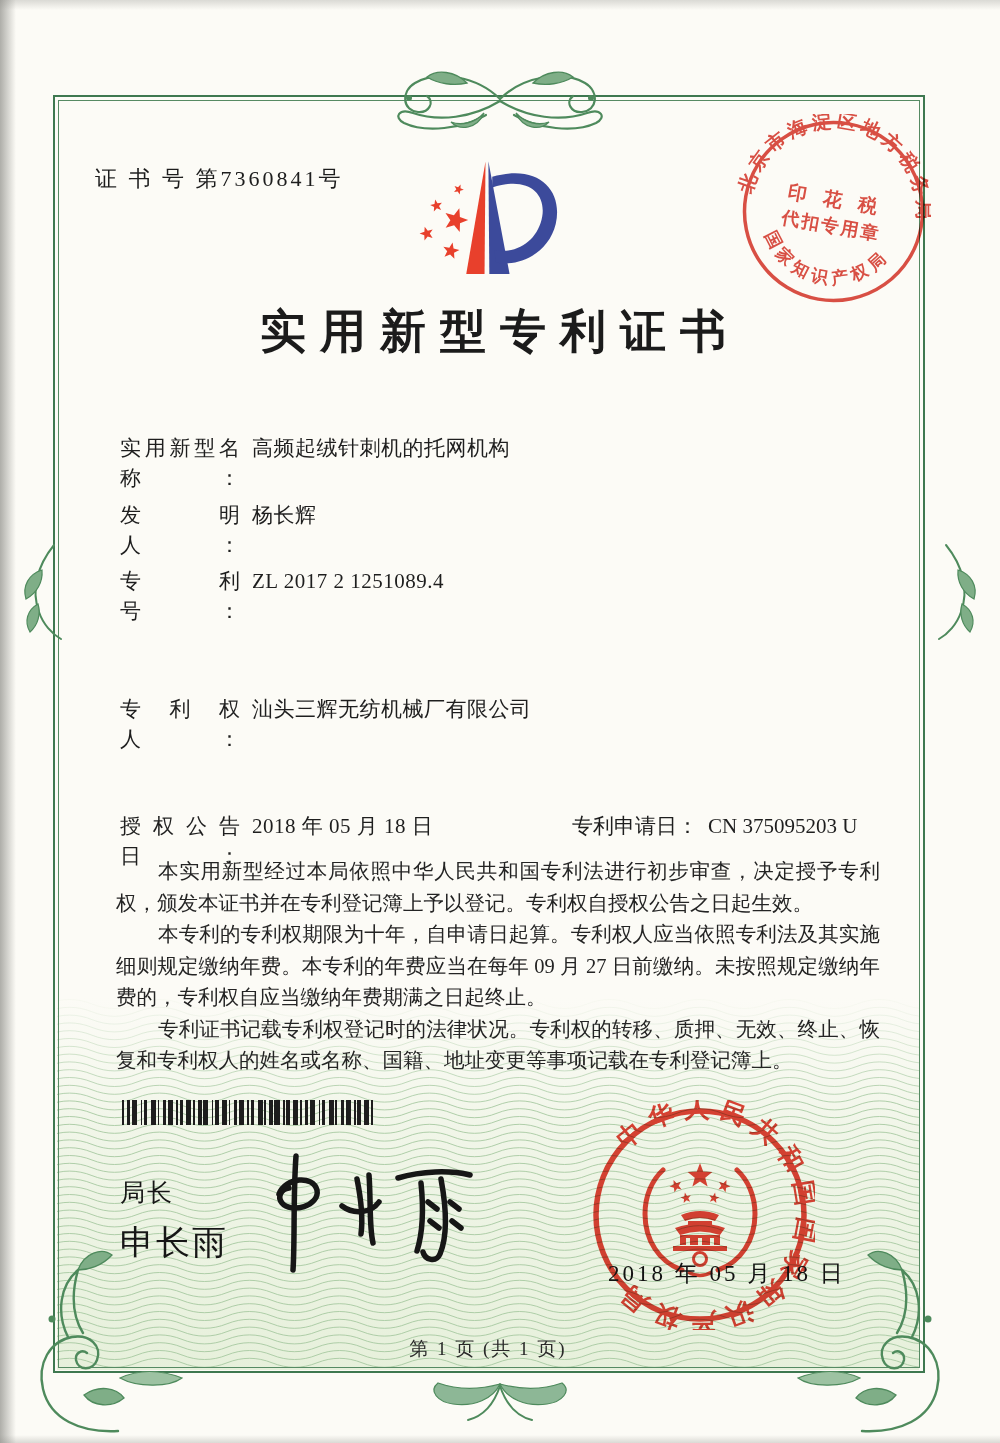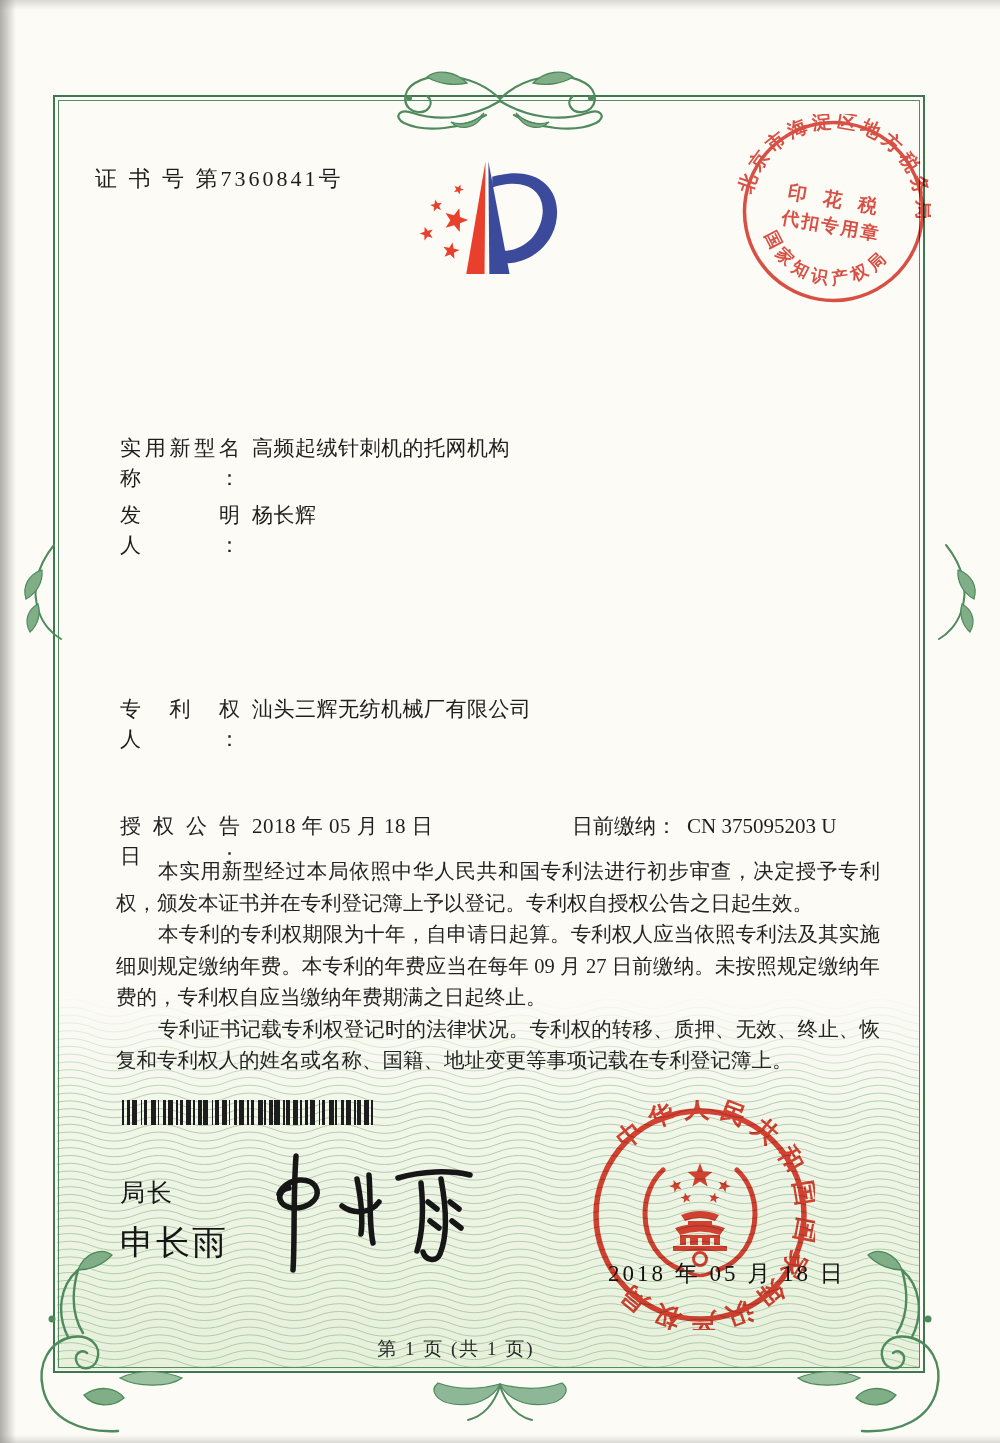--- a/index.html
+++ b/index.html
@@ -31,21 +31,21 @@
   .grant-right .flabel2{margin-right:10px;}
   .paras{position:absolute;left:116px;width:764px;top:856px;z-index:4;}
   .paras p{margin:0;font-size:20.5px;line-height:31.5px;text-align:justify;text-indent:2.05em;color:#242424;}
   #barcode{position:absolute;left:122px;top:1100px;width:260px;height:25px;overflow:hidden;z-index:4;font-size:0;}
   .signer-title{position:absolute;left:120px;top:1176px;font-size:25px;color:#161616;z-index:4;letter-spacing:2px;}
   .signer-name{position:absolute;left:120px;top:1220px;font-size:34px;color:#161616;z-index:4;letter-spacing:2px;}
   .signature{position:absolute;left:272px;top:1142px;z-index:4;}
   .seal{position:absolute;left:585px;top:1100px;z-index:5;mix-blend-mode:multiply;opacity:.93;}
   .seal-date{position:absolute;left:608px;top:1258px;font-size:23px;letter-spacing:3px;color:#121212;z-index:6;}
   .footer{position:absolute;left:0;width:912px;top:1336px;text-align:center;font-size:19px;
-          letter-spacing:2px;color:#2a2a2a;z-index:4;}
+          letter-spacing:2px;color:#2a2a2a;z-index:4;padding-left:32px;}
   svg text{font-family:"Liberation Serif","DejaVu Serif",serif;}
 </style>
 </head>
 <body>
 
 <div class="sheet">
 
   <svg id="waves" width="862" height="372" viewBox="0 0 862 372">
     <defs>
       <linearGradient id="gtint" x1="0" y1="0" x2="0" y2="1">
@@ -180,34 +180,38 @@
         <textPath href="#stArcTop" startOffset="50%" text-anchor="middle">北京市海淀区地方税务局</textPath>
       </text>
       <text font-size="17" letter-spacing="5" font-weight="bold">
         <textPath href="#stArcBot" startOffset="50%" text-anchor="middle">国家知识产权局</textPath>
       </text>
       <text x="97.5" y="92" font-size="19" letter-spacing="6" text-anchor="middle" font-weight="bold">印 花 税</text>
       <text x="97.5" y="118" font-size="18" letter-spacing="2" text-anchor="middle" font-weight="bold">代扣专用章</text>
     </g>
   </svg>
 
+  <div class="title">实用新型专利证书</div>
 
   <div class="frow" style="top:433px">
     <span class="flabel">实用新型名称：</span><span class="fvalue">高频起绒针刺机的托网机构</span>
   </div>
   <div class="frow" style="top:500px">
     <span class="flabel">发　明　人：</span><span class="fvalue">杨长辉</span>
+  </div>
+  <div class="frow" style="top:566px">
+    <span class="flabel">专　利　号：</span><span class="fvalue">ZL 2017 2 1251089.4</span>
   </div>
   <div class="frow" style="top:694px">
     <span class="flabel">专 利 权 人：</span><span class="fvalue">汕头三辉无纺机械厂有限公司</span>
   </div>
   <div class="frow" style="top:811px">
     <span class="flabel">授权公告日：</span><span class="fvalue">2018 年 05 月 18 日</span>
     <span class="grant-right">
-      <span class="flabel2">日前缴纳：</span><span>CN 375095203 U</span>
+      <span class="flabel2">专利申请日：</span><span>CN 375095203 U</span>
     </span>
   </div>
 
   <div class="paras">
     <p>本实用新型经过本局依照中华人民共和国专利法进行初步审查，决定授予专利权，颁发本证书并在专利登记簿上予以登记。专利权自授权公告之日起生效。</p>
     <p>本专利的专利权期限为十年，自申请日起算。专利权人应当依照专利法及其实施细则规定缴纳年费。本专利的年费应当在每年 09 月 27 日前缴纳。未按照规定缴纳年费的，专利权自应当缴纳年费期满之日起终止。</p>
     <p>专利证书记载专利权登记时的法律状况。专利权的转移、质押、无效、终止、恢复和专利权人的姓名或名称、国籍、地址变更等事项记载在专利登记簿上。</p>
   </div>
 
   <div id="barcode"><i style="display: inline-block; height: 25px; width: 1.7px; margin-right: 3.4px; background: rgb(29, 29, 29);"></i><i style="display: inline-block; height: 25px; width: 3.4px; margin-right: 1.7px; background: rgb(29, 29, 29);"></i><i style="display: inline-block; height: 25px; width: 5.1px; margin-right: 3.4px; background: rgb(29, 29, 29);"></i><i style="display: inline-block; height: 25px; width: 1.7px; margin-right: 1.7px; background: rgb(29, 29, 29);"></i><i style="display: inline-block; height: 25px; width: 3.4px; margin-right: 3.4px; background: rgb(29, 29, 29);"></i><i style="display: inline-block; height: 25px; width: 5.1px; margin-right: 1.7px; background: rgb(29, 29, 29);"></i><i style="display: inline-block; height: 25px; width: 1.7px; margin-right: 3.4px; background: rgb(29, 29, 29);"></i><i style="display: inline-block; height: 25px; width: 3.4px; margin-right: 1.7px; background: rgb(29, 29, 29);"></i><i style="display: inline-block; height: 25px; width: 5.1px; margin-right: 3.4px; background: rgb(29, 29, 29);"></i><i style="display: inline-block; height: 25px; width: 1.7px; margin-right: 1.7px; background: rgb(29, 29, 29);"></i><i style="display: inline-block; height: 25px; width: 3.4px; margin-right: 3.4px; background: rgb(29, 29, 29);"></i><i style="display: inline-block; height: 25px; width: 5.1px; margin-right: 1.7px; background: rgb(29, 29, 29);"></i><i style="display: inline-block; height: 25px; width: 1.7px; margin-right: 3.4px; background: rgb(29, 29, 29);"></i><i style="display: inline-block; height: 25px; width: 3.4px; margin-right: 1.7px; background: rgb(29, 29, 29);"></i><i style="display: inline-block; height: 25px; width: 5.1px; margin-right: 3.4px; background: rgb(29, 29, 29);"></i><i style="display: inline-block; height: 25px; width: 1.7px; margin-right: 1.7px; background: rgb(29, 29, 29);"></i><i style="display: inline-block; height: 25px; width: 3.4px; margin-right: 3.4px; background: rgb(29, 29, 29);"></i><i style="display: inline-block; height: 25px; width: 5.1px; margin-right: 1.7px; background: rgb(29, 29, 29);"></i><i style="display: inline-block; height: 25px; width: 1.7px; margin-right: 3.4px; background: rgb(29, 29, 29);"></i><i style="display: inline-block; height: 25px; width: 3.4px; margin-right: 1.7px; background: rgb(29, 29, 29);"></i><i style="display: inline-block; height: 25px; width: 5.1px; margin-right: 3.4px; background: rgb(29, 29, 29);"></i><i style="display: inline-block; height: 25px; width: 1.7px; margin-right: 1.7px; background: rgb(29, 29, 29);"></i><i style="display: inline-block; height: 25px; width: 3.4px; margin-right: 3.4px; background: rgb(29, 29, 29);"></i><i style="display: inline-block; height: 25px; width: 5.1px; margin-right: 1.7px; background: rgb(29, 29, 29);"></i><i style="display: inline-block; height: 25px; width: 1.7px; margin-right: 3.4px; background: rgb(29, 29, 29);"></i><i style="display: inline-block; height: 25px; width: 3.4px; margin-right: 1.7px; background: rgb(29, 29, 29);"></i><i style="display: inline-block; height: 25px; width: 5.1px; margin-right: 3.4px; background: rgb(29, 29, 29);"></i><i style="display: inline-block; height: 25px; width: 1.7px; margin-right: 1.7px; background: rgb(29, 29, 29);"></i><i style="display: inline-block; height: 25px; width: 3.4px; margin-right: 3.4px; background: rgb(29, 29, 29);"></i><i style="display: inline-block; height: 25px; width: 5.1px; margin-right: 1.7px; background: rgb(29, 29, 29);"></i><i style="display: inline-block; height: 25px; width: 1.7px; margin-right: 3.4px; background: rgb(29, 29, 29);"></i><i style="display: inline-block; height: 25px; width: 3.4px; margin-right: 1.7px; background: rgb(29, 29, 29);"></i><i style="display: inline-block; height: 25px; width: 5.1px; margin-right: 3.4px; background: rgb(29, 29, 29);"></i><i style="display: inline-block; height: 25px; width: 1.7px; margin-right: 1.7px; background: rgb(29, 29, 29);"></i><i style="display: inline-block; height: 25px; width: 3.4px; margin-right: 3.4px; background: rgb(29, 29, 29);"></i><i style="display: inline-block; height: 25px; width: 5.1px; margin-right: 1.7px; background: rgb(29, 29, 29);"></i><i style="display: inline-block; height: 25px; width: 1.7px; margin-right: 3.4px; background: rgb(29, 29, 29);"></i><i style="display: inline-block; height: 25px; width: 3.4px; margin-right: 1.7px; background: rgb(29, 29, 29);"></i><i style="display: inline-block; height: 25px; width: 5.1px; margin-right: 3.4px; background: rgb(29, 29, 29);"></i><i style="display: inline-block; height: 25px; width: 1.7px; margin-right: 1.7px; background: rgb(29, 29, 29);"></i><i style="display: inline-block; height: 25px; width: 3.4px; margin-right: 3.4px; background: rgb(29, 29, 29);"></i><i style="display: inline-block; height: 25px; width: 5.1px; margin-right: 1.7px; background: rgb(29, 29, 29);"></i><i style="display: inline-block; height: 25px; width: 1.7px; margin-right: 3.4px; background: rgb(29, 29, 29);"></i></div>

